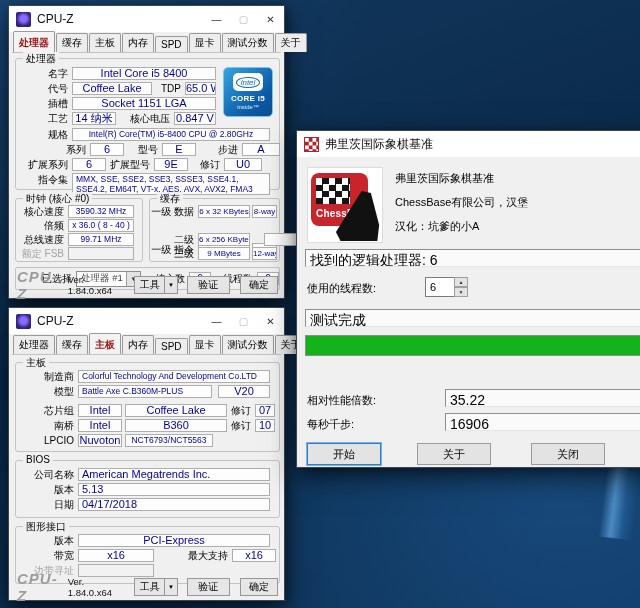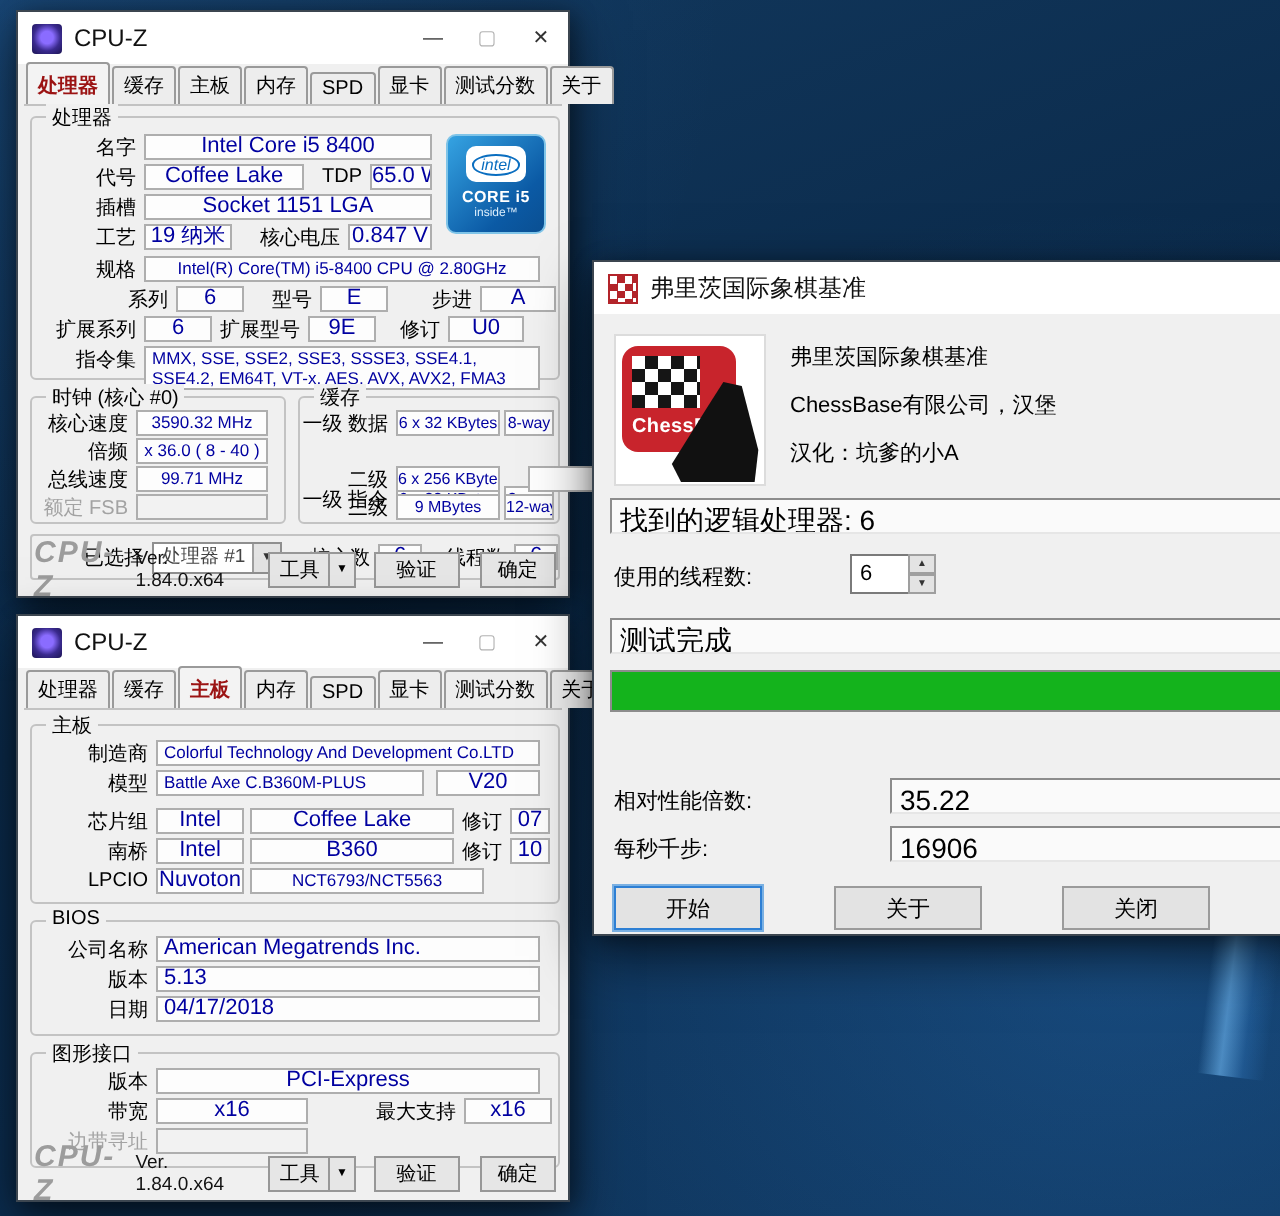--- a/index.html
+++ b/index.html
@@ -122,36 +122,36 @@
         <div class="fld" style="width:80px;">Coffee Lake</div>
         <div class="lab" style="width:33px;">TDP</div>
         <div class="fld" style="width:31px;">65.0 W</div>
       </div>
       <div class="r" style="left:0;top:38px;width:260px;">
         <div class="lab" style="width:56px;">插槽</div>
         <div class="fld" style="width:144px;">Socket 1151 LGA</div>
       </div>
       <div class="r" style="left:0;top:53px;width:260px;">
         <div class="lab" style="width:56px;">工艺</div>
-        <div class="fld" style="width:44px;">19 纳米</div>
+        <div class="fld" style="width:44px;">14 纳米</div>
         <div class="lab" style="width:58px;">核心电压</div>
         <div class="fld" style="width:42px;">0.847 V</div>
       </div>
       <div class="badge" style="right:6px;top:8px;width:50px;height:50px;">
         <div class="bwhite">
             <span class="boval">intel</span>
           </div>
         <div class="bcore">CORE i5</div>
         <div class="bins">inside™</div>
       </div>
       <div class="r" style="left:0;top:69px;width:260px;">
         <div class="lab" style="width:56px;">规格</div>
         <div class="fld xs" style="width:198px;">Intel(R) Core(TM) i5-8400 CPU @ 2.80GHz</div>
       </div>
-      <div class="r" style="left:16px;top:84px;width:260px;">
+      <div class="r" style="left:4px;top:84px;width:260px;justify-content:flex-end;">
         <div class="lab" style="width:56px;">系列</div>
         <div class="fld" style="width:34px;">6</div>
         <div class="lab" style="width:38px;">型号</div>
         <div class="fld" style="width:34px;">E</div>
         <div class="lab" style="width:46px;">步进</div>
         <div class="fld" style="width:38px;">A</div>
       </div>
       <div class="r" style="left:0;top:99px;width:260px;">
         <div class="lab" style="width:56px;">扩展系列</div>
         <div class="fld" style="width:34px;">6</div>
@@ -276,21 +276,21 @@
       <div class="r" style="left:0;top:56px;width:260px;">
         <div class="lab" style="width:62px;">南桥</div>
         <div class="fld" style="width:44px;">Intel</div>
         <div class="fld" style="width:102px;margin-left:3px;">B360</div>
         <div class="lab" style="width:28px;">修订</div>
         <div class="fld" style="width:20px;">10</div>
       </div>
       <div class="r" style="left:0;top:71px;width:260px;">
         <div class="lab" style="width:62px;">LPCIO</div>
         <div class="fld" style="width:44px;">Nuvoton</div>
-        <div class="fld xs" style="width:117px;margin-left:3px;text-align:center;">NCT6793/NCT5563</div>
+        <div class="fld xs" style="width:88px;margin-left:3px;text-align:center;">NCT6793/NCT5563</div>
       </div>
     </div>
 
     <div class="grp" style="left:6px;top:152px;width:265px;height:58px;">
       <div class="leg">BIOS</div>
       <div class="r" style="left:0;top:7px;width:260px;">
         <div class="lab" style="width:62px;">公司名称</div>
         <div class="fld left" style="width:192px;">American Megatrends Inc.</div>
       </div>
       <div class="r" style="left:0;top:22px;width:260px;">

